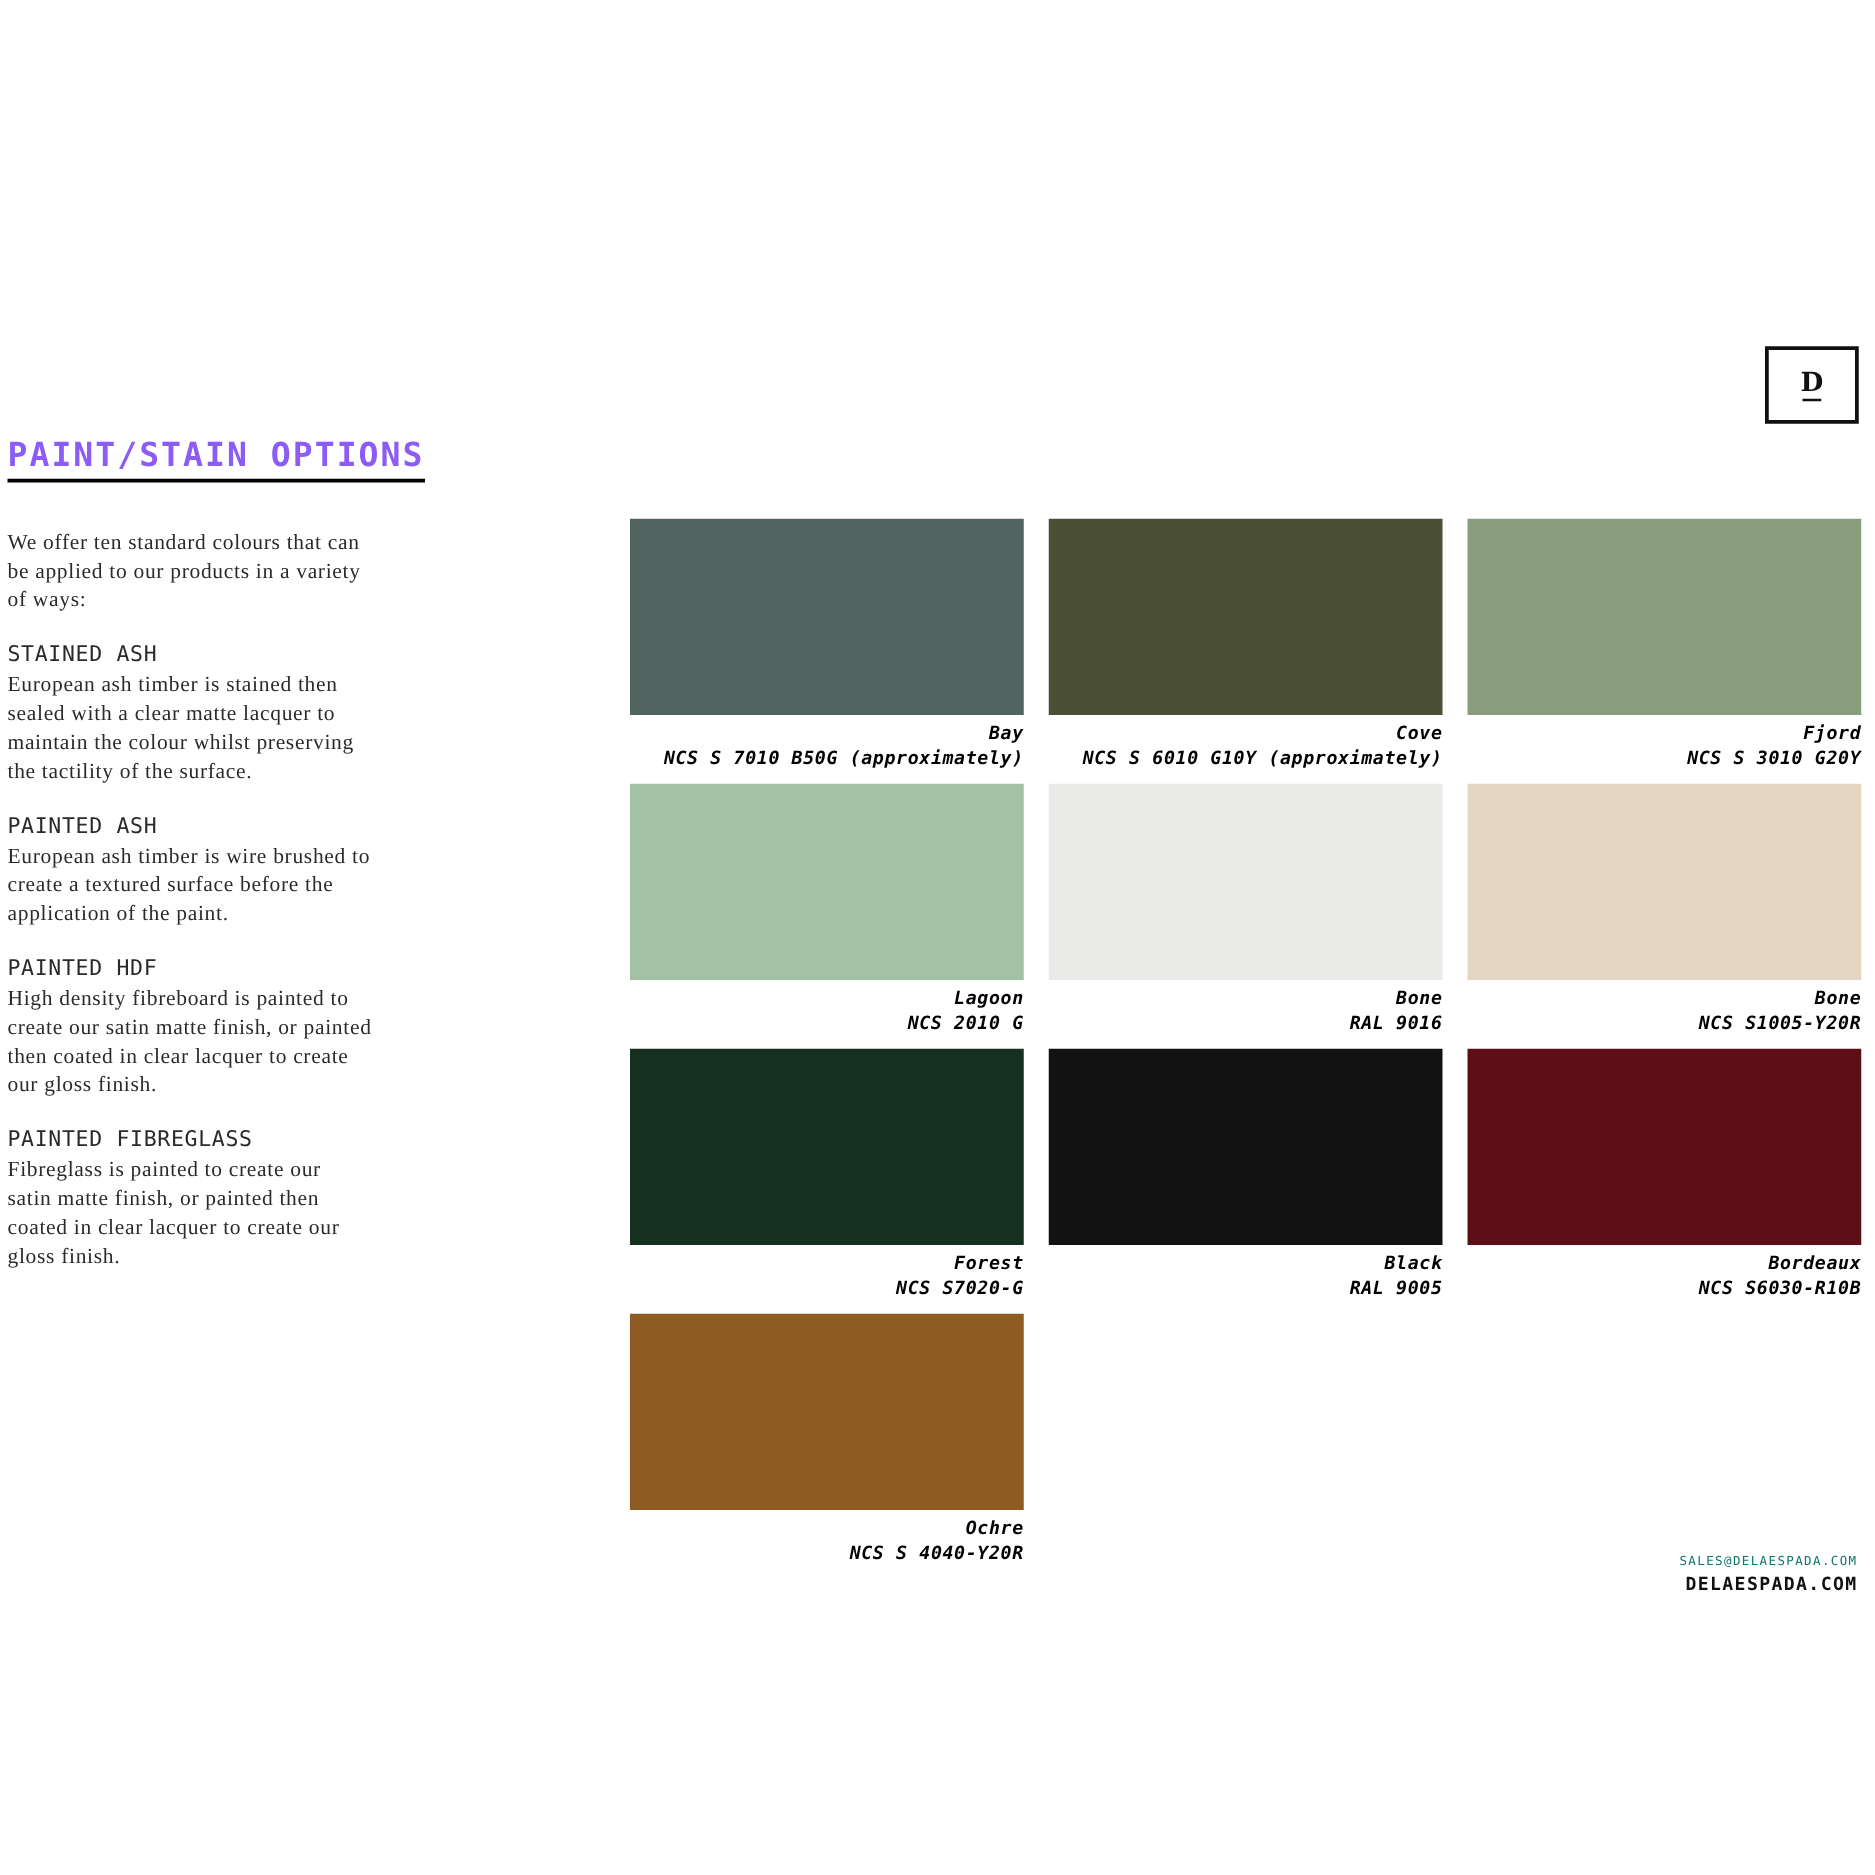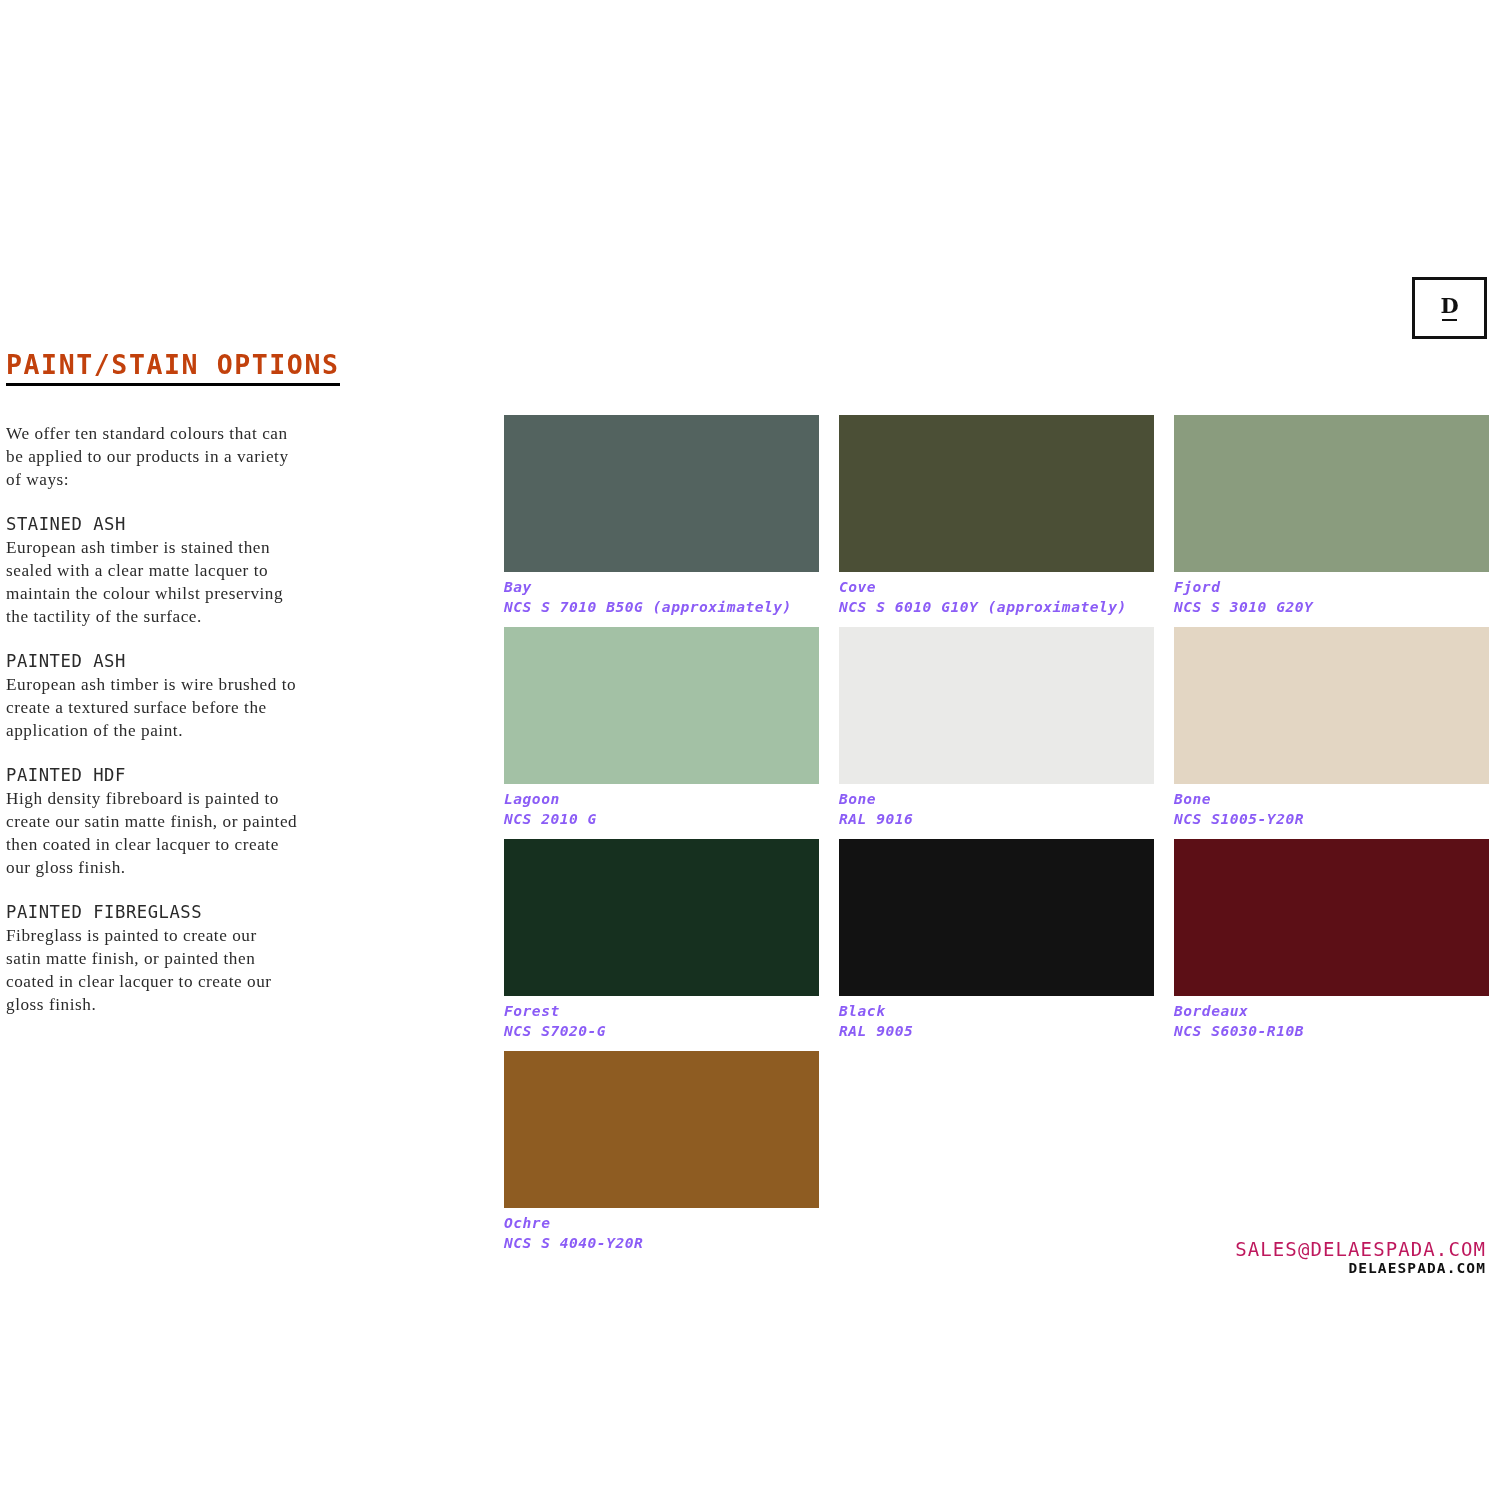--- a/index.html
+++ b/index.html
@@ -51,21 +51,21 @@
   .left-col {
     position: absolute;
     left: 6px;
     top: 350px;
     width: 480px;
   }
   .page-title {
     font-size: 26.5px;
     font-weight: bold;
     letter-spacing: 1.6px;
-    color: #c2410c;
+    color: #8b5cf6;
     display: inline-block;
     border-bottom: 3px solid #000000;
     padding-bottom: 3px;
     margin: 0 0 36px 0;
     line-height: 1.15;
   }
   .intro-text, .sect-body {
     font-size: 17.2px;
     line-height: 23px;
     letter-spacing: 0.55px;
@@ -103,36 +103,37 @@
   .swatch-caption {
     padding-top: 5px;
     padding-bottom: 11px;
   }
   .swatch-name, .swatch-code {
     font-size: 14.6px;
     line-height: 19.5px;
     font-weight: bold;
     font-style: italic;
     letter-spacing: 0.5px;
-    color: #8b5cf6;
+    color: #000000;
     white-space: nowrap;
+    text-align: right;
   }
 
   
   .footer {
     position: absolute;
     right: 14px;
     top: 1240px;
     text-align: right;
   }
   .footer-email {
-    font-size: 19px;
+    font-size: 10px;
     line-height: 19px;
     letter-spacing: 1.1px;
-    color: #be185d;
+    color: #0f766e;
   }
   .footer-site {
     font-size: 14.5px;
     line-height: 19px;
     letter-spacing: 1.1px;
     font-weight: bold;
     color: #111111;
   }
 </style>
 </head>

